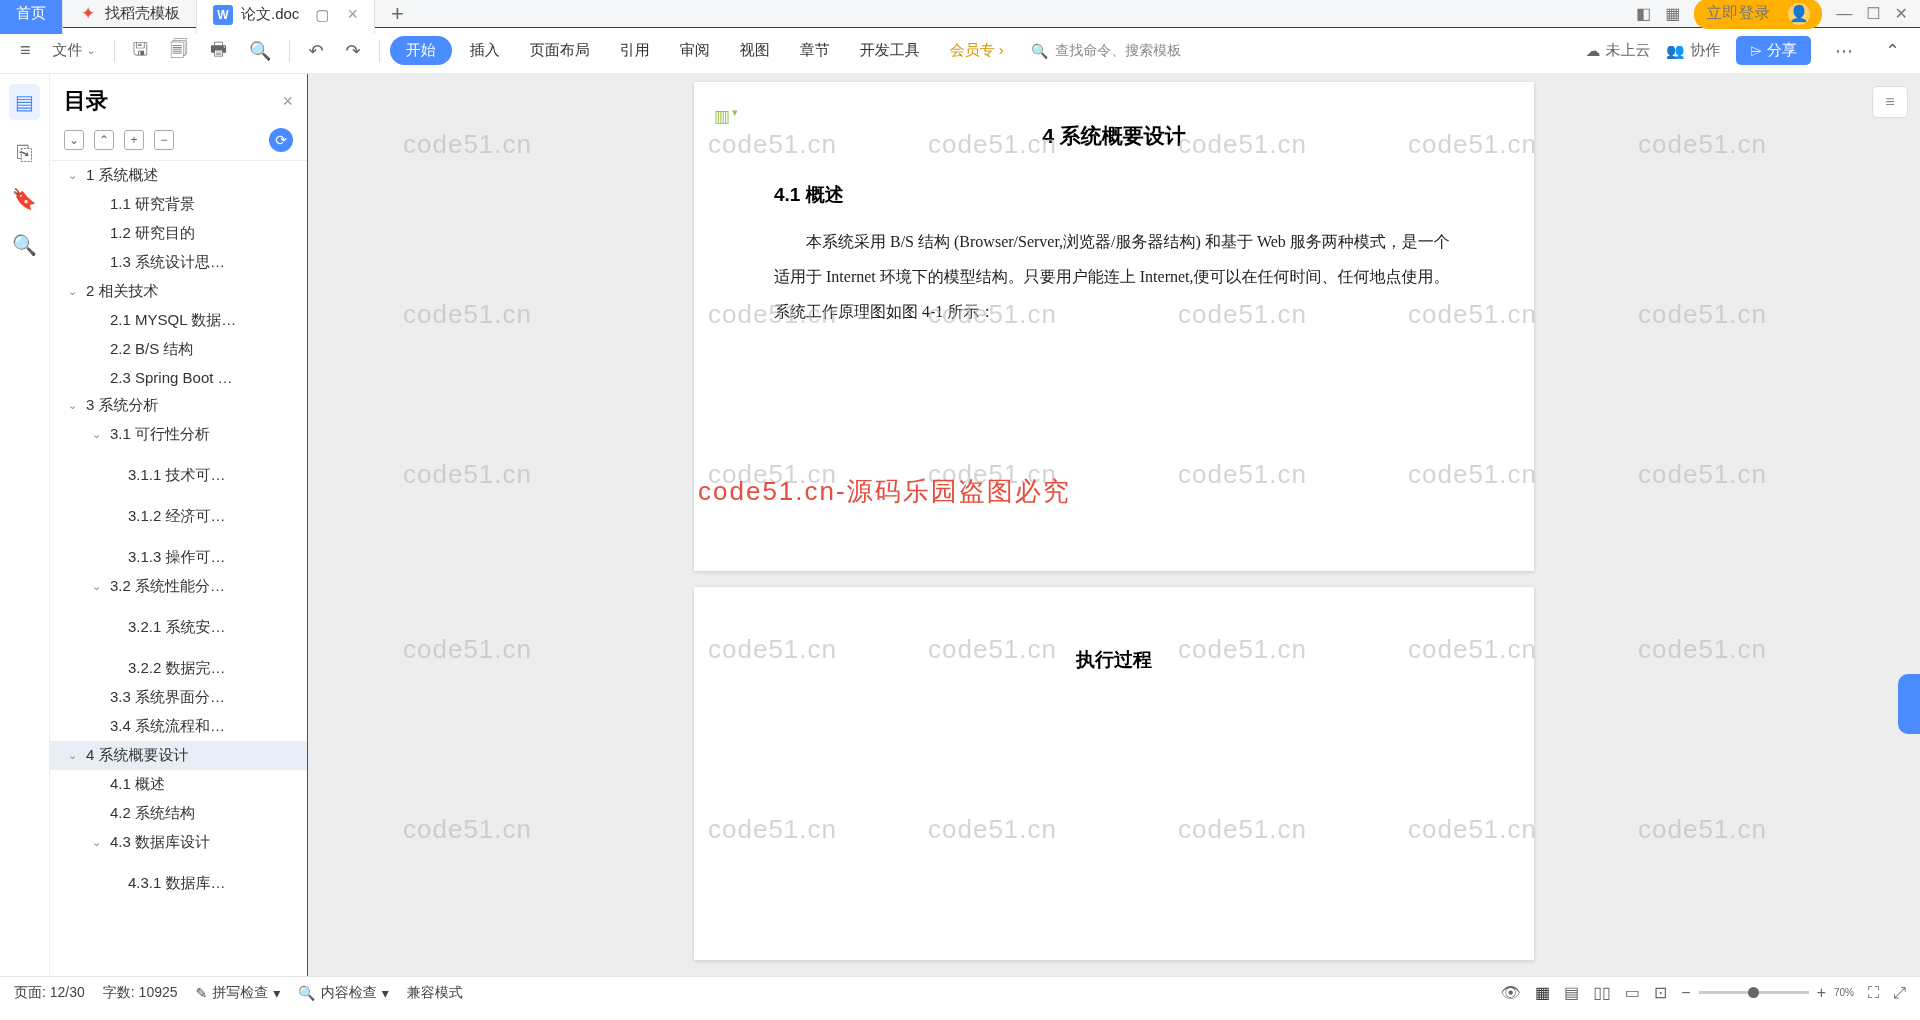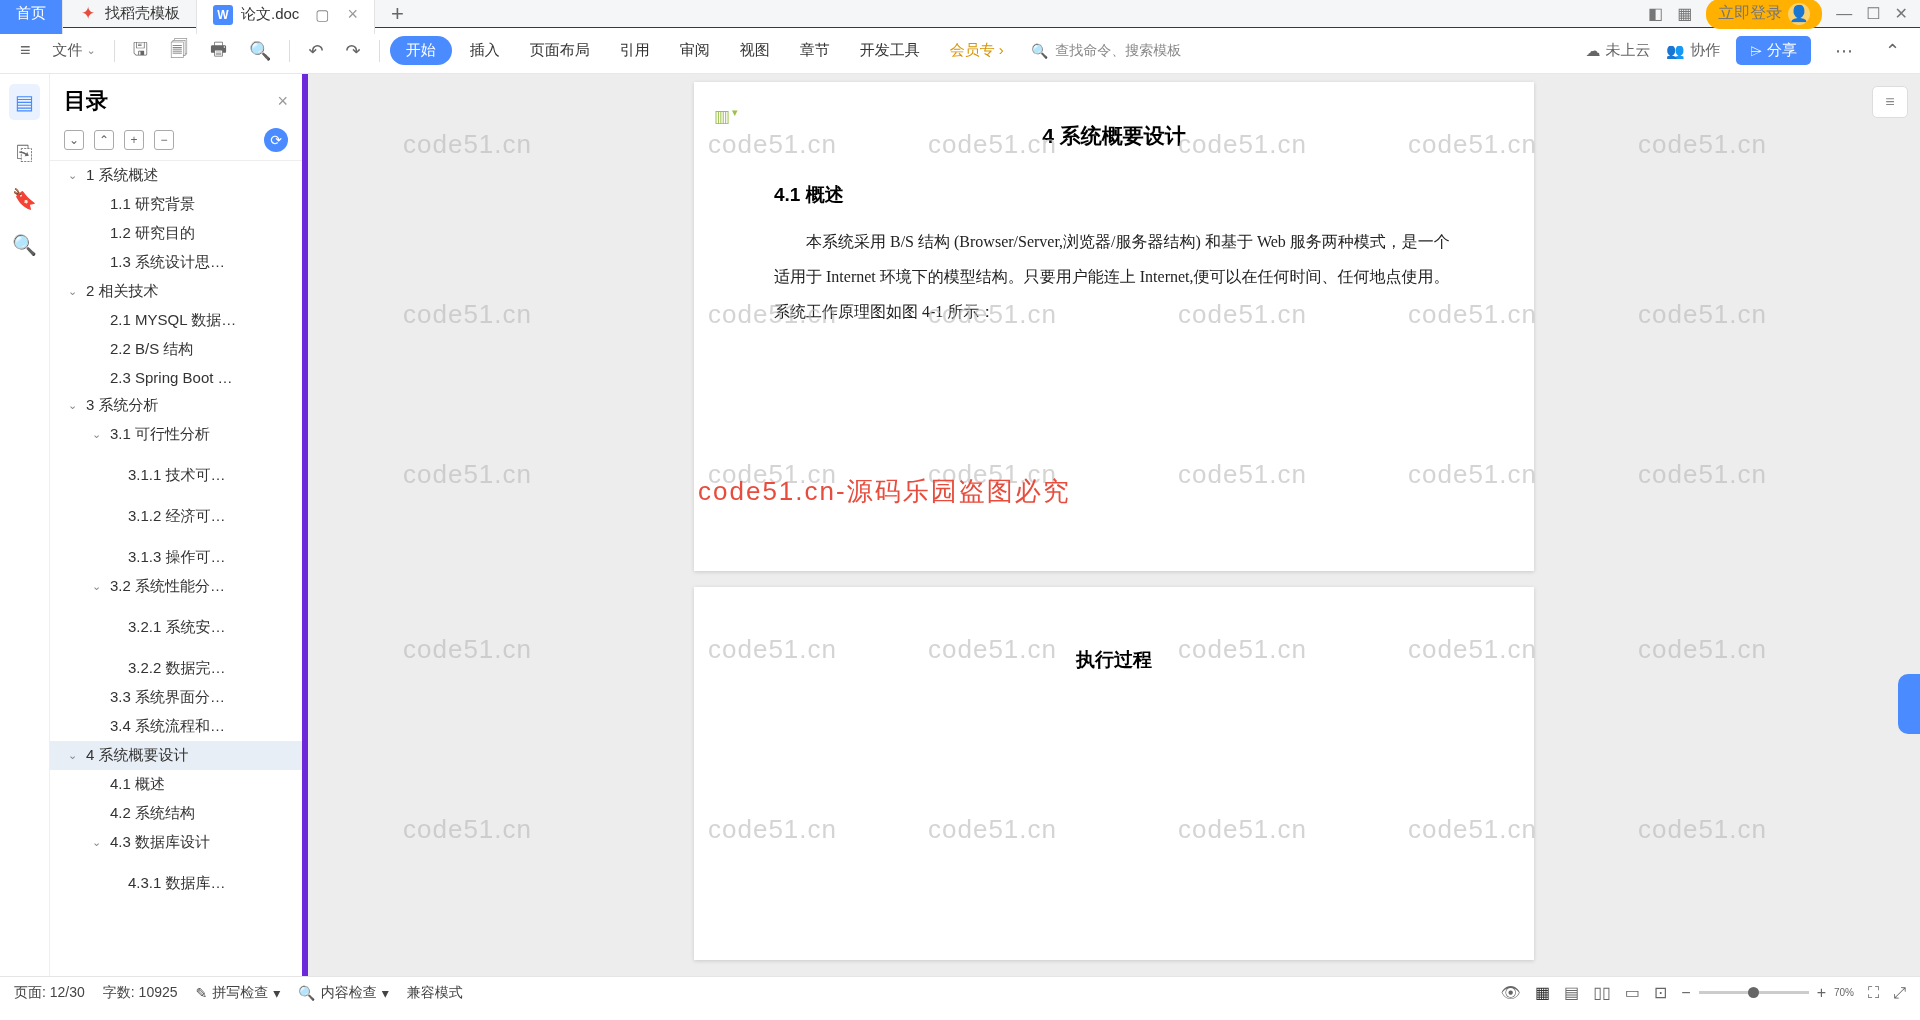--- a/index.html
+++ b/index.html
@@ -11,21 +11,21 @@
 .tab.active-home { background:#4a8bff; color:#fff; font-weight:500; }
 .tab.active-doc { background:#fff; border-top:2px solid #4a8bff; }
 .tab .icon { width:18px; height:18px; display:inline-flex; align-items:center; justify-content:center; }
 .tab .tpl-icon { color:#e84c3d; font-size:17px; }
 .tab .doc-icon { background:#4a8bff; color:#fff; font-size:12px; font-weight:bold; border-radius:3px; width:20px; height:20px; display:inline-flex; align-items:center; justify-content:center; }
 .tab .close { margin-left:10px; color:#999; font-size:18px; }
 .tab .box-icon { color:#888; font-size:15px; margin-left:8px; }
 .tab.add { font-size:22px; color:#666; border:none; }
 .win-ctrls { margin-left:auto; display:flex; align-items:center; gap:14px; padding-right:12px; }
 .win-ctrls span { color:#777; font-size:16px; }
-.login-btn { background:#ffb000; color:#fff; padding:4px 12px; border-radius:14px; font-size:14px; display:flex; gap:6px; }
+.login-btn { background:#ffb000; color:#fff; padding:4px 12px; border-radius:14px; font-size:14px; display:flex; gap:18px; }
 .login-btn .avatar { width:22px; height:22px; border-radius:50%; background:#ffd36b; display:inline-flex; align-items:center; justify-content:center; }
 
 
 .toolbar { height:46px; background:#fff; display:flex; align-items:center; padding:0 12px; gap:6px; border-bottom:1px solid #e8e8e8; font-size:15px; color:#333; }
 .tbtn { padding:4px 8px; display:flex; align-items:center; gap:4px; color:#555; }
 .tbtn.icon-only { font-size:18px; color:#666; }
 .ribbon-tab { padding:6px 12px; font-size:15px; color:#333; }
 .ribbon-tab.start { background:#4a8bff; color:#fff; border-radius:15px; padding:5px 16px; }
 .ribbon-tab.member { color:#d89500; }
 .search-box { margin-left:10px; display:flex; align-items:center; gap:6px; color:#888; font-size:14px; }
@@ -34,21 +34,21 @@
 .share-btn { background:#4a8bff; color:#fff; padding:5px 14px; border-radius:5px; display:flex; align-items:center; gap:5px; }
 .sep { width:1px; height:22px; background:#ddd; margin:0 4px; }
 
 
 .main { display:flex; height:calc(100% - 40px - 46px - 32px); }
 .iconbar { width:50px; background:#fff; border-right:1px solid #eee; display:flex; flex-direction:column; align-items:center; padding-top:10px; gap:22px; }
 .iconbar span { font-size:20px; color:#666; }
 .iconbar .active { color:#4a8bff; background:#eaf2ff; padding:6px; border-radius:5px; }
 
 
-.sidebar { width:258px; background:#fff; border-right:6px solid #6d28d9; display:flex; flex-direction:column; }
+.sidebar { width:258px; background:#fff; border-right:1px solid #6d28d9; display:flex; flex-direction:column; }
 .sb-head { display:flex; align-items:center; justify-content:space-between; padding:12px 14px 6px; }
 .sb-head h3 { font-size:22px; font-weight:600; }
 .sb-head .close { color:#999; font-size:18px; }
 .sb-tools { display:flex; align-items:center; gap:10px; padding:6px 14px 8px; border-bottom:1px solid #eee; }
 .sb-tools span { width:20px; height:20px; border:1px solid #aaa; border-radius:3px; display:inline-flex; align-items:center; justify-content:center; font-size:12px; color:#666; }
 .sb-tools .sync { margin-left:auto; border:none; width:24px; height:24px; background:#4a8bff; color:#fff; border-radius:50%; font-size:14px; }
 .outline { overflow-y:auto; flex:1; font-size:15px; color:#333; }
 .ol-item { padding:5px 10px 5px 16px; white-space:nowrap; overflow:hidden; text-overflow:ellipsis; display:flex; align-items:center; gap:4px; }
 .ol-item .chev { color:#888; font-size:11px; width:14px; }
 .ol-item.l1 { padding-left:18px; }

